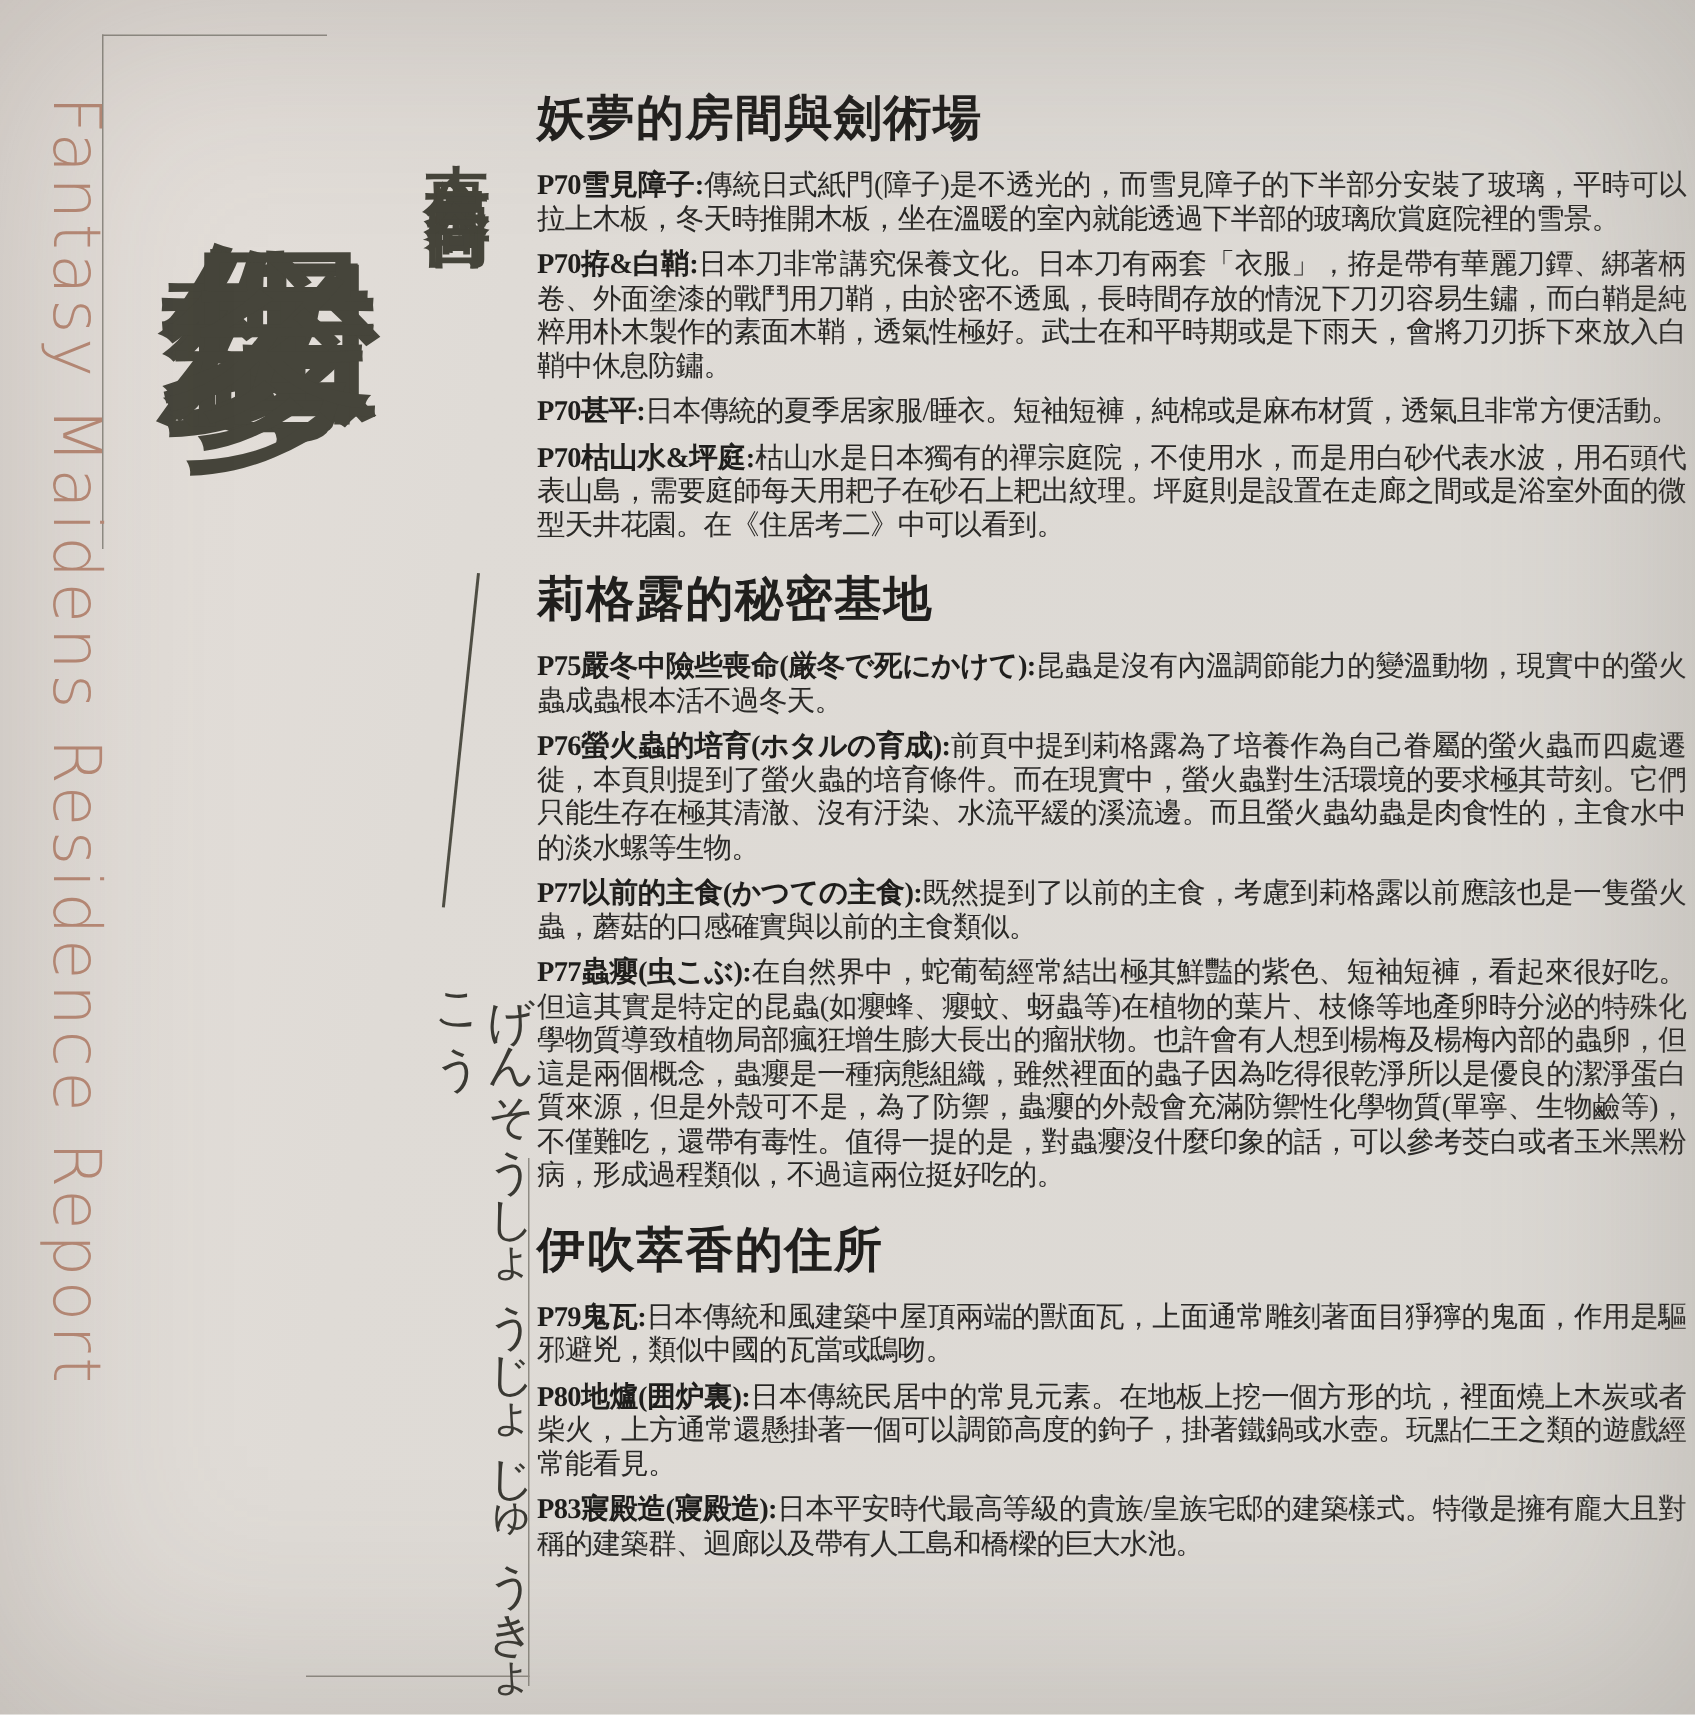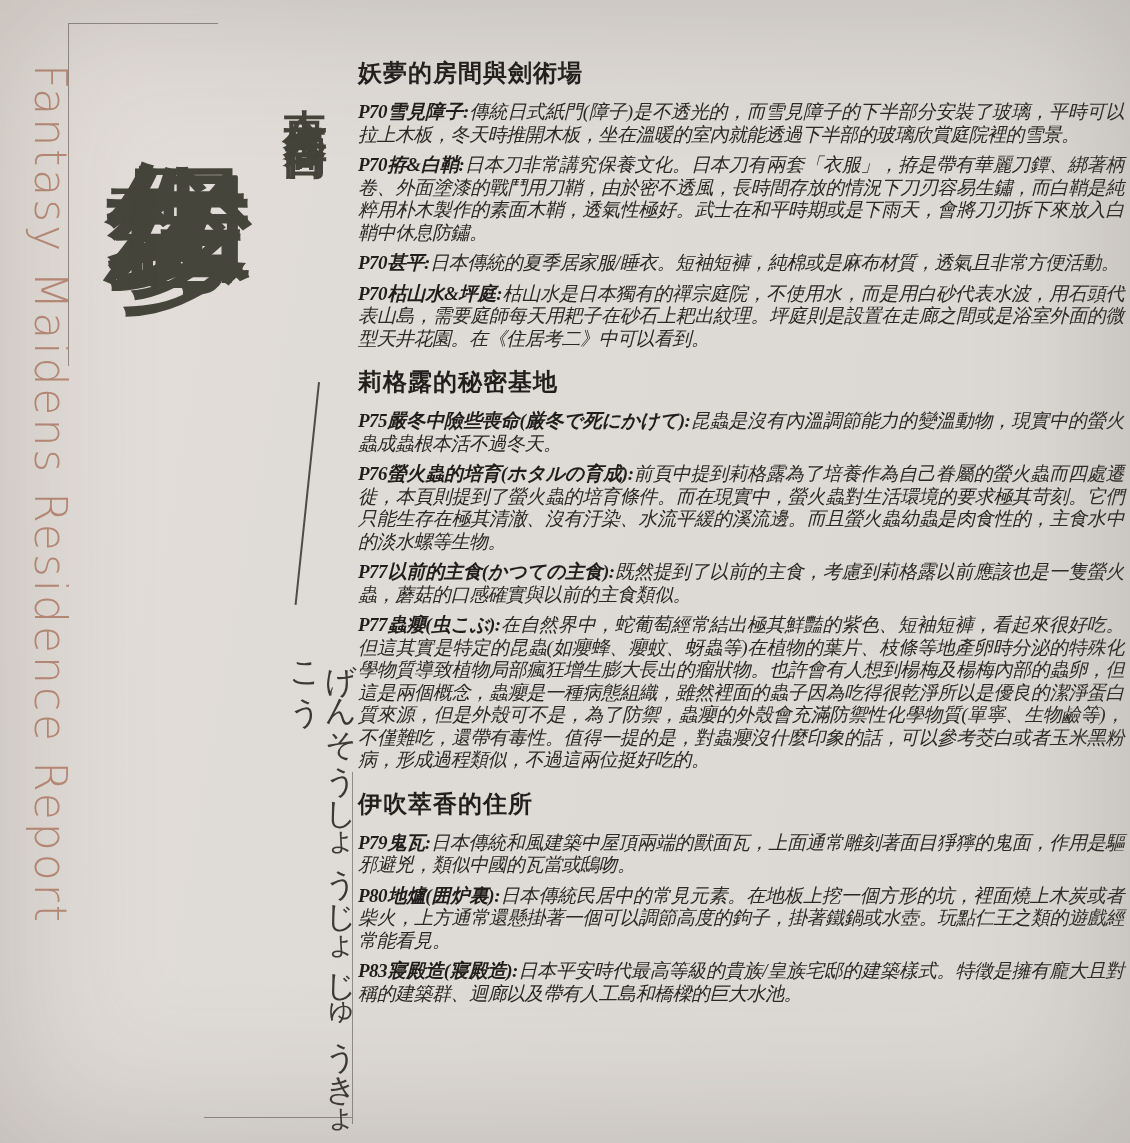--- a/index.html
+++ b/index.html
@@ -50,26 +50,26 @@
     position:absolute; top:641px; left:287px;
     writing-mode:vertical-rl; line-height:1.15; letter-spacing:-1px;
     font-size:31px; color:#3a3933;
   }
 
   
   .content { position:absolute; left:358px; top:57px; width:766px; color:#2a2927; }
   .section { margin:0; }
   .section + .section { margin-top:16px; }
   .section-heading {
-    margin:0 0 12px 0; font-size:24px; font-weight:bold;
+    margin:0 0 12px 0; font-size:32px; font-weight:bold;
     letter-spacing:1px; color:#201f1d;
   }
   .entry {
     margin:0 0 8px 0; font-size:19px; line-height:22.5px;
-    letter-spacing:-0.5px; text-align:justify;font-style:italic;
+    letter-spacing:-0.5px; text-align:justify;
   }
   .entry:last-child { margin-bottom:0; }
   .lead { font-weight:bold; color:#1f1e1c; }
 </style>
 </head>
 <body>
 
 <div class="page">
 
   <div class="rule rule-top-h"></div>

